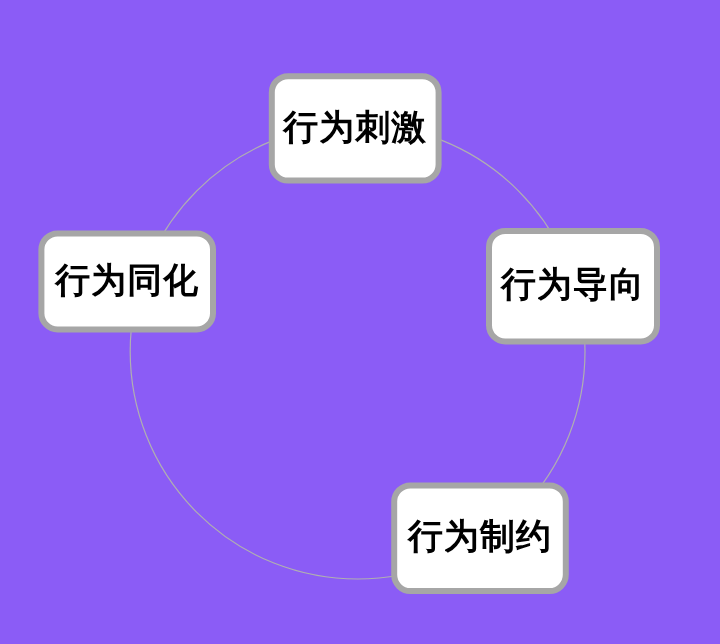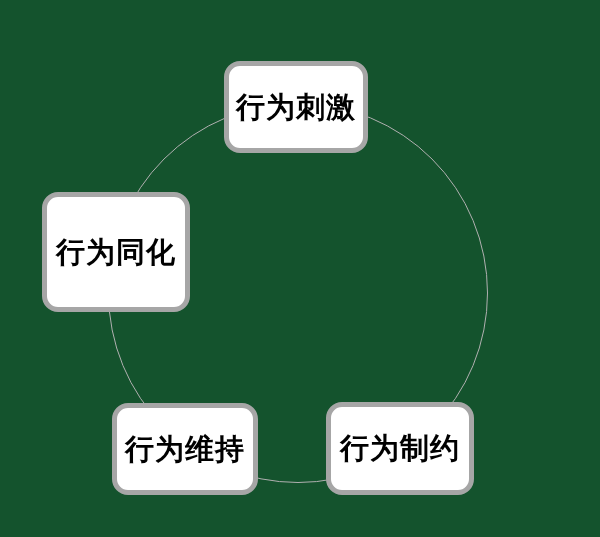--- a/index.html
+++ b/index.html
@@ -4,21 +4,21 @@
 <style>
   html, body {
     margin: 0;
     padding: 0;
     background: #ffffff;
   }
   .canvas {
     position: relative;
     width: 600px;
     height: 537px;
-    background: #14532d;
+    background: #8b5cf6;
     overflow: hidden;
     font-family: Liberation Serif, serif;
   }
   .cycle-circle {
     position: absolute;
     left: 108px;
     top: 103px;
     width: 380px;
     height: 380px;
     border: 1.5px solid #b0b0b0;
@@ -42,39 +42,39 @@
     font-size: 29px;
     color: #000000;
     letter-spacing: 1px;
     line-height: 1;
     white-space: nowrap;
   }
   .node-top          { left: 224px; top: 61px;  width: 144px; height: 92px; }
   .node-right        { left: 405px; top: 190px; width: 145px; height: 97px; }
   .node-bottom-right { left: 326px; top: 402px; width: 148px; height: 93px; }
   .node-bottom-left  { left: 112px; top: 403px; width: 146px; height: 92px; }
-  .node-left         { left: 42px;  top: 192px; width: 148px; height: 120px; }
+  .node-left         { left: 32px;  top: 192px; width: 148px; height: 85px; }
 </style>
 </head>
 <body>
 
 <div class="canvas">
 
   <div class="cycle-circle"></div>
 
   <div class="node node-top">
     <span class="node-label">行为刺激</span>
   </div>
 
+  <div class="node node-right">
+    <span class="node-label">行为导向</span>
+  </div>
 
   <div class="node node-bottom-right">
     <span class="node-label">行为制约</span>
   </div>
 
-  <div class="node node-bottom-left">
-    <span class="node-label">行为维持</span>
-  </div>
 
   <div class="node node-left">
     <span class="node-label">行为同化</span>
   </div>
 
 </div>
 
 </body></html>

